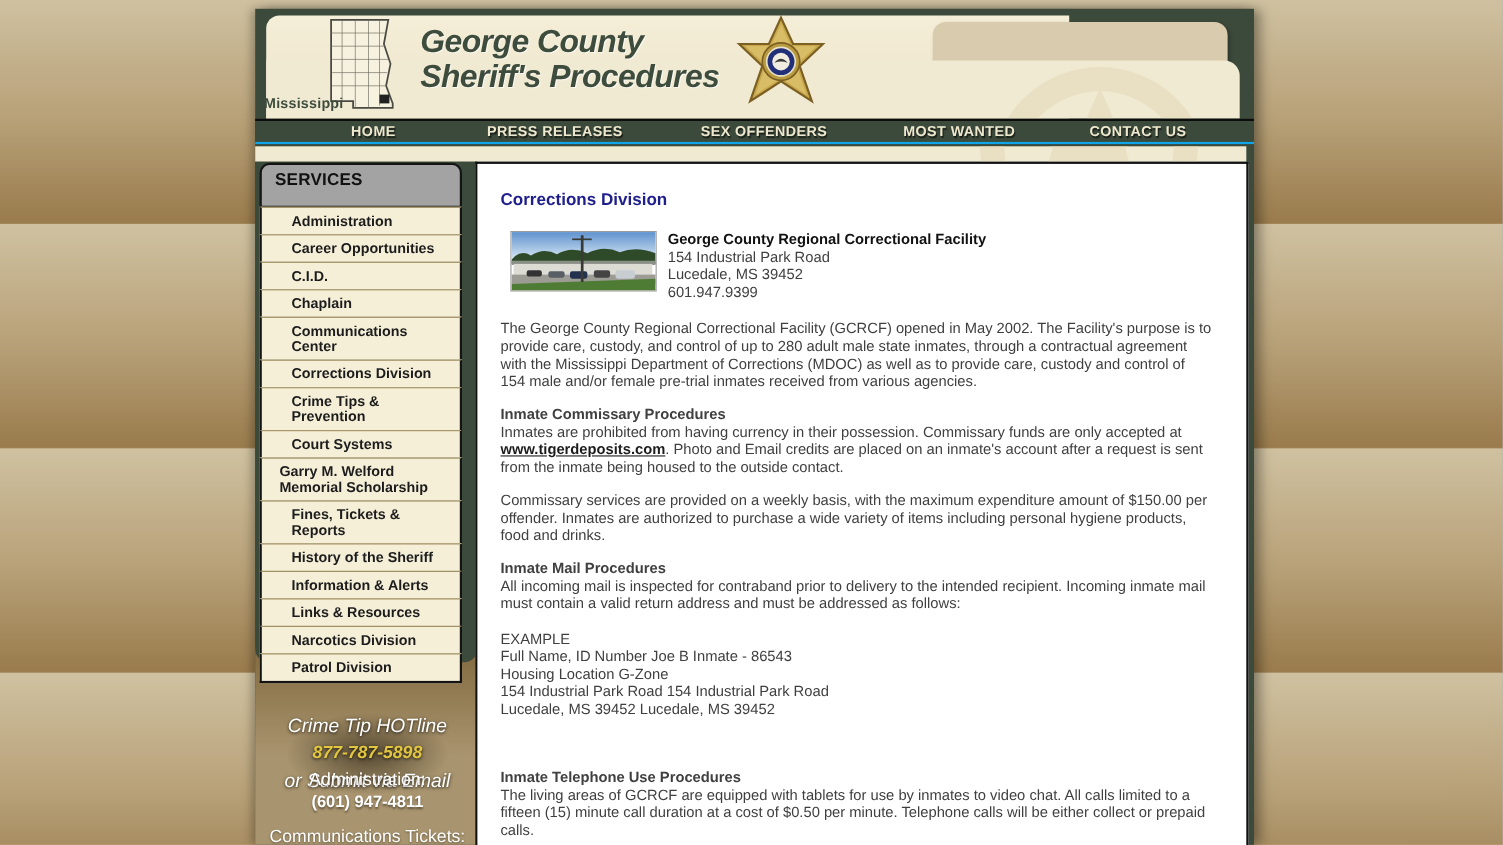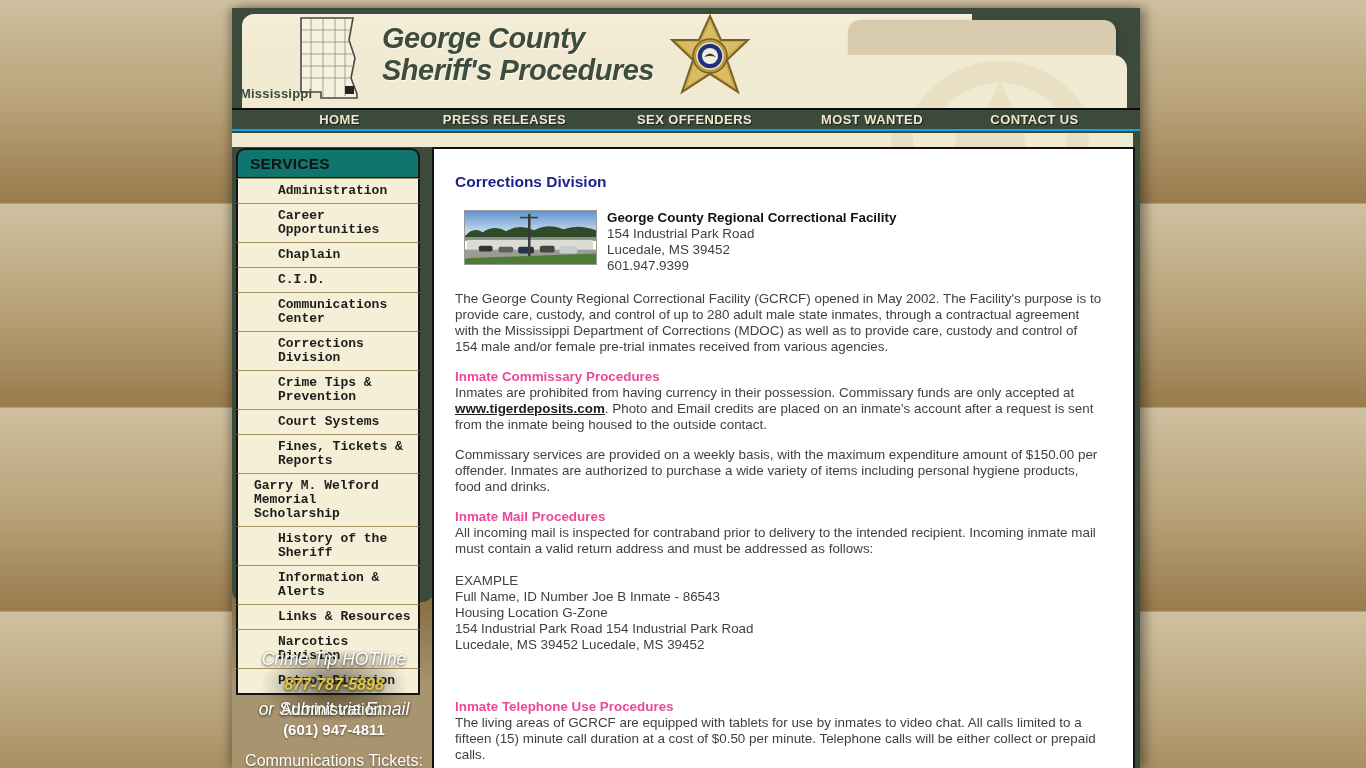--- a/index.html
+++ b/index.html
@@ -76,30 +76,30 @@
   }
   .main {
     position:absolute; left:200px; top:139px; width:703px; height:640px;
     background:#ffffff; border:2px solid #111; border-bottom:none;
     padding:18px 30px 0 21px;
     color:#3f3f3f; font-size:13.4px; line-height:16px;
   }
   
   .menu { position:absolute; left:4px; top:1px; width:184px; }
   .menu-title {
-    background:#0f766e; border:2px solid #141414; border-bottom:1px solid #141414;
-    border-radius:9px 9px 0 0; height:30px; line-height:28px;
+    background:#a3a3a3; border:2px solid #141414; border-bottom:1px solid #141414;
+    border-radius:9px 9px 0 0; height:40px; line-height:28px;
     font-size:15.5px; font-weight:bold; color:#111; padding-left:12px;
     letter-spacing:.2px;
   }
   .menu-item {
     background:#f5efd8; border-left:2px solid #141414; border-right:2px solid #141414;
     border-top:1px solid #a39163;
     font-size:13px; font-weight:bold; color:#1c1c1c;
-    padding:5px 4px 5px 40px; cursor:pointer; line-height:14px;font-family:Liberation Mono, monospace;
+    padding:5px 4px 5px 27px; cursor:pointer; line-height:14px;
   }
   .menu-item.wrap2 { padding-left:28px; text-indent:-12px; padding-right:2px; }
   .menu-item.wrap2 span { display:inline-block; text-indent:0; width:140px; }
   .menu-item:last-child { border-bottom:2px solid #141414; }
   
   .hotline {
     position:absolute; left:2px; top:625px; width:200px; text-align:center;
     font-style:italic; padding:14px 0 16px 0;
     background:radial-gradient(ellipse 95px 48px at 50% 50%, rgba(35,28,14,.62), rgba(35,28,14,0) 78%);
   }
@@ -110,21 +110,21 @@
   .contact-block .clabel { font-size:16px; font-weight:normal; }
   .contact-block .cphone { font-size:15px; font-weight:bold; margin-top:2px; }
   
   .page-title { color:#1e1e8c; font-size:15.5px; font-weight:bold; margin:7px 0 20px 0; }
   .facility-row { display:flex; margin:0 0 17px 9px; }
   .facility-photo { width:133px; height:55px; border:1px solid #9a9a9a; background:#fff; flex:none; }
   .facility-info { margin-left:10px; }
   .facility-info .fname { font-weight:bold; color:#111; font-size:13.4px; }
   .facility-info div { line-height:16px; }
   .para { margin-bottom:14px; }
-  .sec-head { font-weight:bold; color:#ec4899; }
+  .sec-head { font-weight:bold; color:#404040; }
   .inline-link { color:#1c1c1c; font-weight:bold; text-decoration:underline; cursor:pointer; }
   .example-block { margin:16px 0 0 0; }
   .example-block div { line-height:16px; }
   .tel-head { margin-top:46px; }
 </style>
 </head>
 <body>
 
 <div class="page">
 
@@ -186,28 +186,28 @@
       <path d="M110 30 L132 80 L186 80 L143 112 L160 168 L110 135 L60 168 L77 112 L34 80 L88 80 Z" fill="#e2d7b8"></path>
     </svg>
   </div>
 
   <div class="brown-panel"></div>
   <div class="content-left">
     <div class="menu">
       <div class="menu-title">SERVICES</div>
       <div class="menu-item">Administration</div>
       <div class="menu-item">Career Opportunities</div>
+      <div class="menu-item">C.I.D.</div>
       <div class="menu-item">Chaplain</div>
-      <div class="menu-item">C.I.D.</div>
       <div class="menu-item">Communications Center</div>
       <div class="menu-item">Corrections Division</div>
       <div class="menu-item">Crime Tips &amp; Prevention</div>
       <div class="menu-item">Court Systems</div>
+      <div class="menu-item wrap2"><span>Garry M. Welford Memorial Scholarship</span></div>
       <div class="menu-item">Fines, Tickets &amp; Reports</div>
-      <div class="menu-item wrap2"><span>Garry M. Welford Memorial Scholarship</span></div>
       <div class="menu-item">History of the Sheriff</div>
       <div class="menu-item">Information &amp; Alerts</div>
       <div class="menu-item">Links &amp; Resources</div>
       <div class="menu-item">Narcotics Division</div>
       <div class="menu-item">Patrol Division</div>
     </div>
   </div>
 
   <div class="hotline">
     <div class="l1">Crime Tip HOTline</div>

